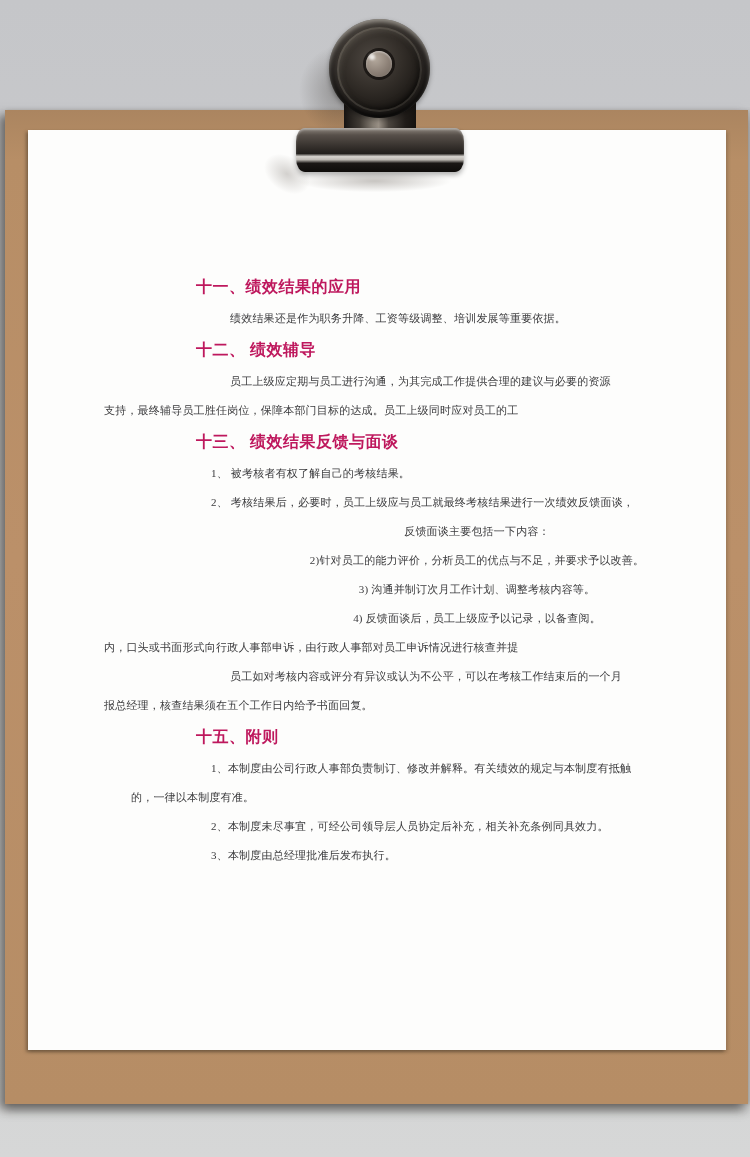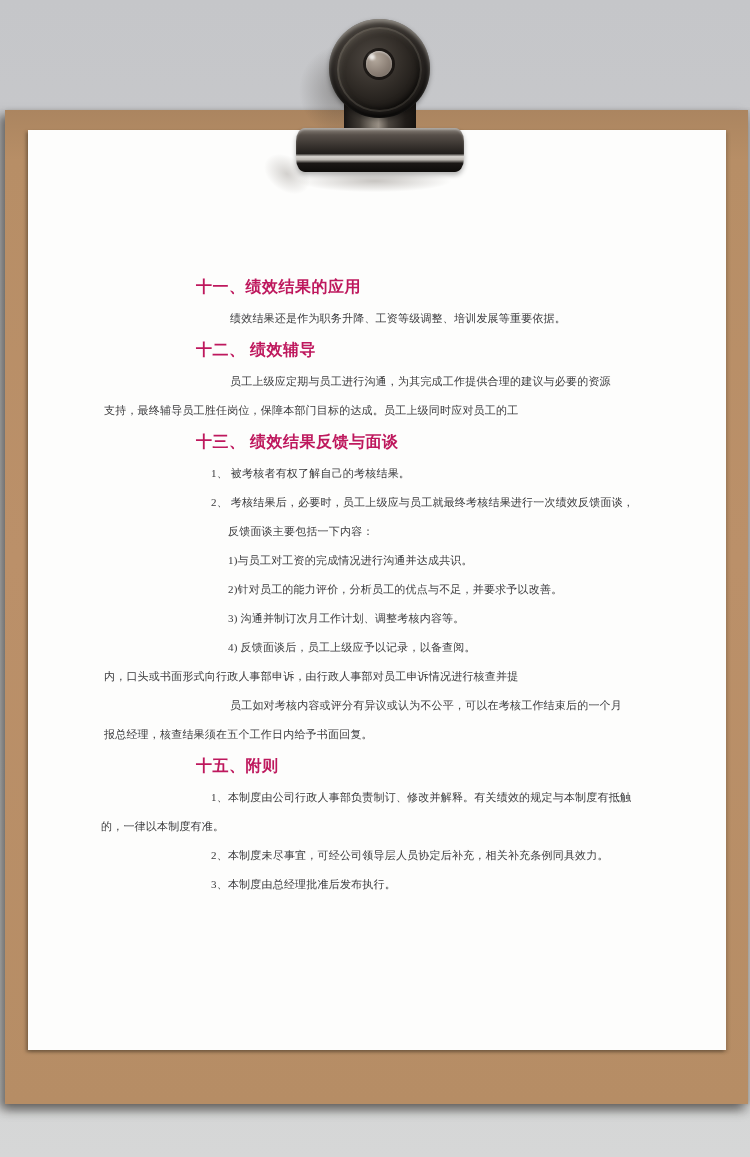--- a/index.html
+++ b/index.html
@@ -20,22 +20,22 @@
     background:var(--paper,#fdfdfc);
     box-shadow:-2px 2px 3px rgba(70,55,40,.5),2px 2px 3px rgba(70,55,40,.22);
   }
   
   .doc{position:absolute;left:0;top:140px;width:698px;z-index:3;color:var(--ink,#3a3a3c);}
   .line{height:29px;line-height:29px;font-size:11px;letter-spacing:.2px;white-space:nowrap;}
   .k-h{height:34px;line-height:34px;font-size:16px;font-weight:600;letter-spacing:.5px;color:#be185d;padding-left:168px;}
   .k-p1{padding-left:202px;}
   .k-p{padding-left:76px;}
   .k-li{padding-left:171px;margin-left:12px;}
-  .k-lic{padding-left:73px;}
-  .k-li2{padding-left:200px;}
+  .k-lic{padding-left:103px;}
+  .k-li2{padding-left:200px;text-align:center;}
   
   .clip-shadow-wall{position:absolute;left:283px;top:28px;width:115px;height:125px;z-index:4;
     background:radial-gradient(closest-side,rgba(45,40,35,.35),rgba(45,40,35,0) 72%);}
   .knob-rim{position:absolute;left:329px;top:19px;width:101px;height:99px;border-radius:50%;z-index:6;
     background:radial-gradient(circle at 42% 35%,#57514a 0%,#2a2623 55%,#0f0d0b 100%);
     box-shadow:inset 0 3px 4px rgba(232,226,215,.55),inset 0 -4px 7px rgba(0,0,0,.85),0 2px 5px rgba(0,0,0,.35);}
   .knob-face{position:absolute;left:337px;top:27px;width:85px;height:85px;border-radius:50%;z-index:7;
     background:radial-gradient(circle at 42% 38%,#4e4842 0%,#332e29 40%,#181512 78%,#0c0a08 100%);
     box-shadow:inset 0 0 0 2px rgba(130,122,110,.28),inset 2px 3px 6px rgba(195,186,172,.28),inset -2px -3px 6px rgba(0,0,0,.7);}
   .knob-hole{position:absolute;left:366px;top:51px;width:26px;height:26px;border-radius:50%;z-index:8;
@@ -69,21 +69,20 @@
     <div class="doc">
         <div class="line k-h">十一、绩效结果的应用</div>
         <div class="line k-p1">绩效结果还是作为职务升降、工资等级调整、培训发展等重要依据。</div>
         <div class="line k-h">十二、 绩效辅导</div>
         <div class="line k-p1">员工上级应定期与员工进行沟通，为其完成工作提供合理的建议与必要的资源</div>
         <div class="line k-p">支持，最终辅导员工胜任岗位，保障本部门目标的达成。员工上级同时应对员工的工</div>
         <div class="line k-h">十三、 绩效结果反馈与面谈</div>
         <div class="line k-li">1、 被考核者有权了解自己的考核结果。</div>
         <div class="line k-li">2、 考核结果后，必要时，员工上级应与员工就最终考核结果进行一次绩效反馈面谈，</div>
         <div class="line k-li2">反馈面谈主要包括一下内容：</div>
-        <div class="line k-li2">1)与员工对工资的完成情况进行沟通并达成共识。</div>
         <div class="line k-li2">2)针对员工的能力评价，分析员工的优点与不足，并要求予以改善。</div>
         <div class="line k-li2">3) 沟通并制订次月工作计划、调整考核内容等。</div>
         <div class="line k-li2">4) 反馈面谈后，员工上级应予以记录，以备查阅。</div>
         <div class="line k-p">内，口头或书面形式向行政人事部申诉，由行政人事部对员工申诉情况进行核查并提</div>
         <div class="line k-p1">员工如对考核内容或评分有异议或认为不公平，可以在考核工作结束后的一个月</div>
         <div class="line k-p">报总经理，核查结果须在五个工作日内给予书面回复。</div>
         <div class="line k-h">十五、附则</div>
         <div class="line k-li">1、本制度由公司行政人事部负责制订、修改并解释。有关绩效的规定与本制度有抵触</div>
         <div class="line k-lic">的，一律以本制度有准。</div>
         <div class="line k-li">2、本制度未尽事宜，可经公司领导层人员协定后补充，相关补充条例同具效力。</div>

